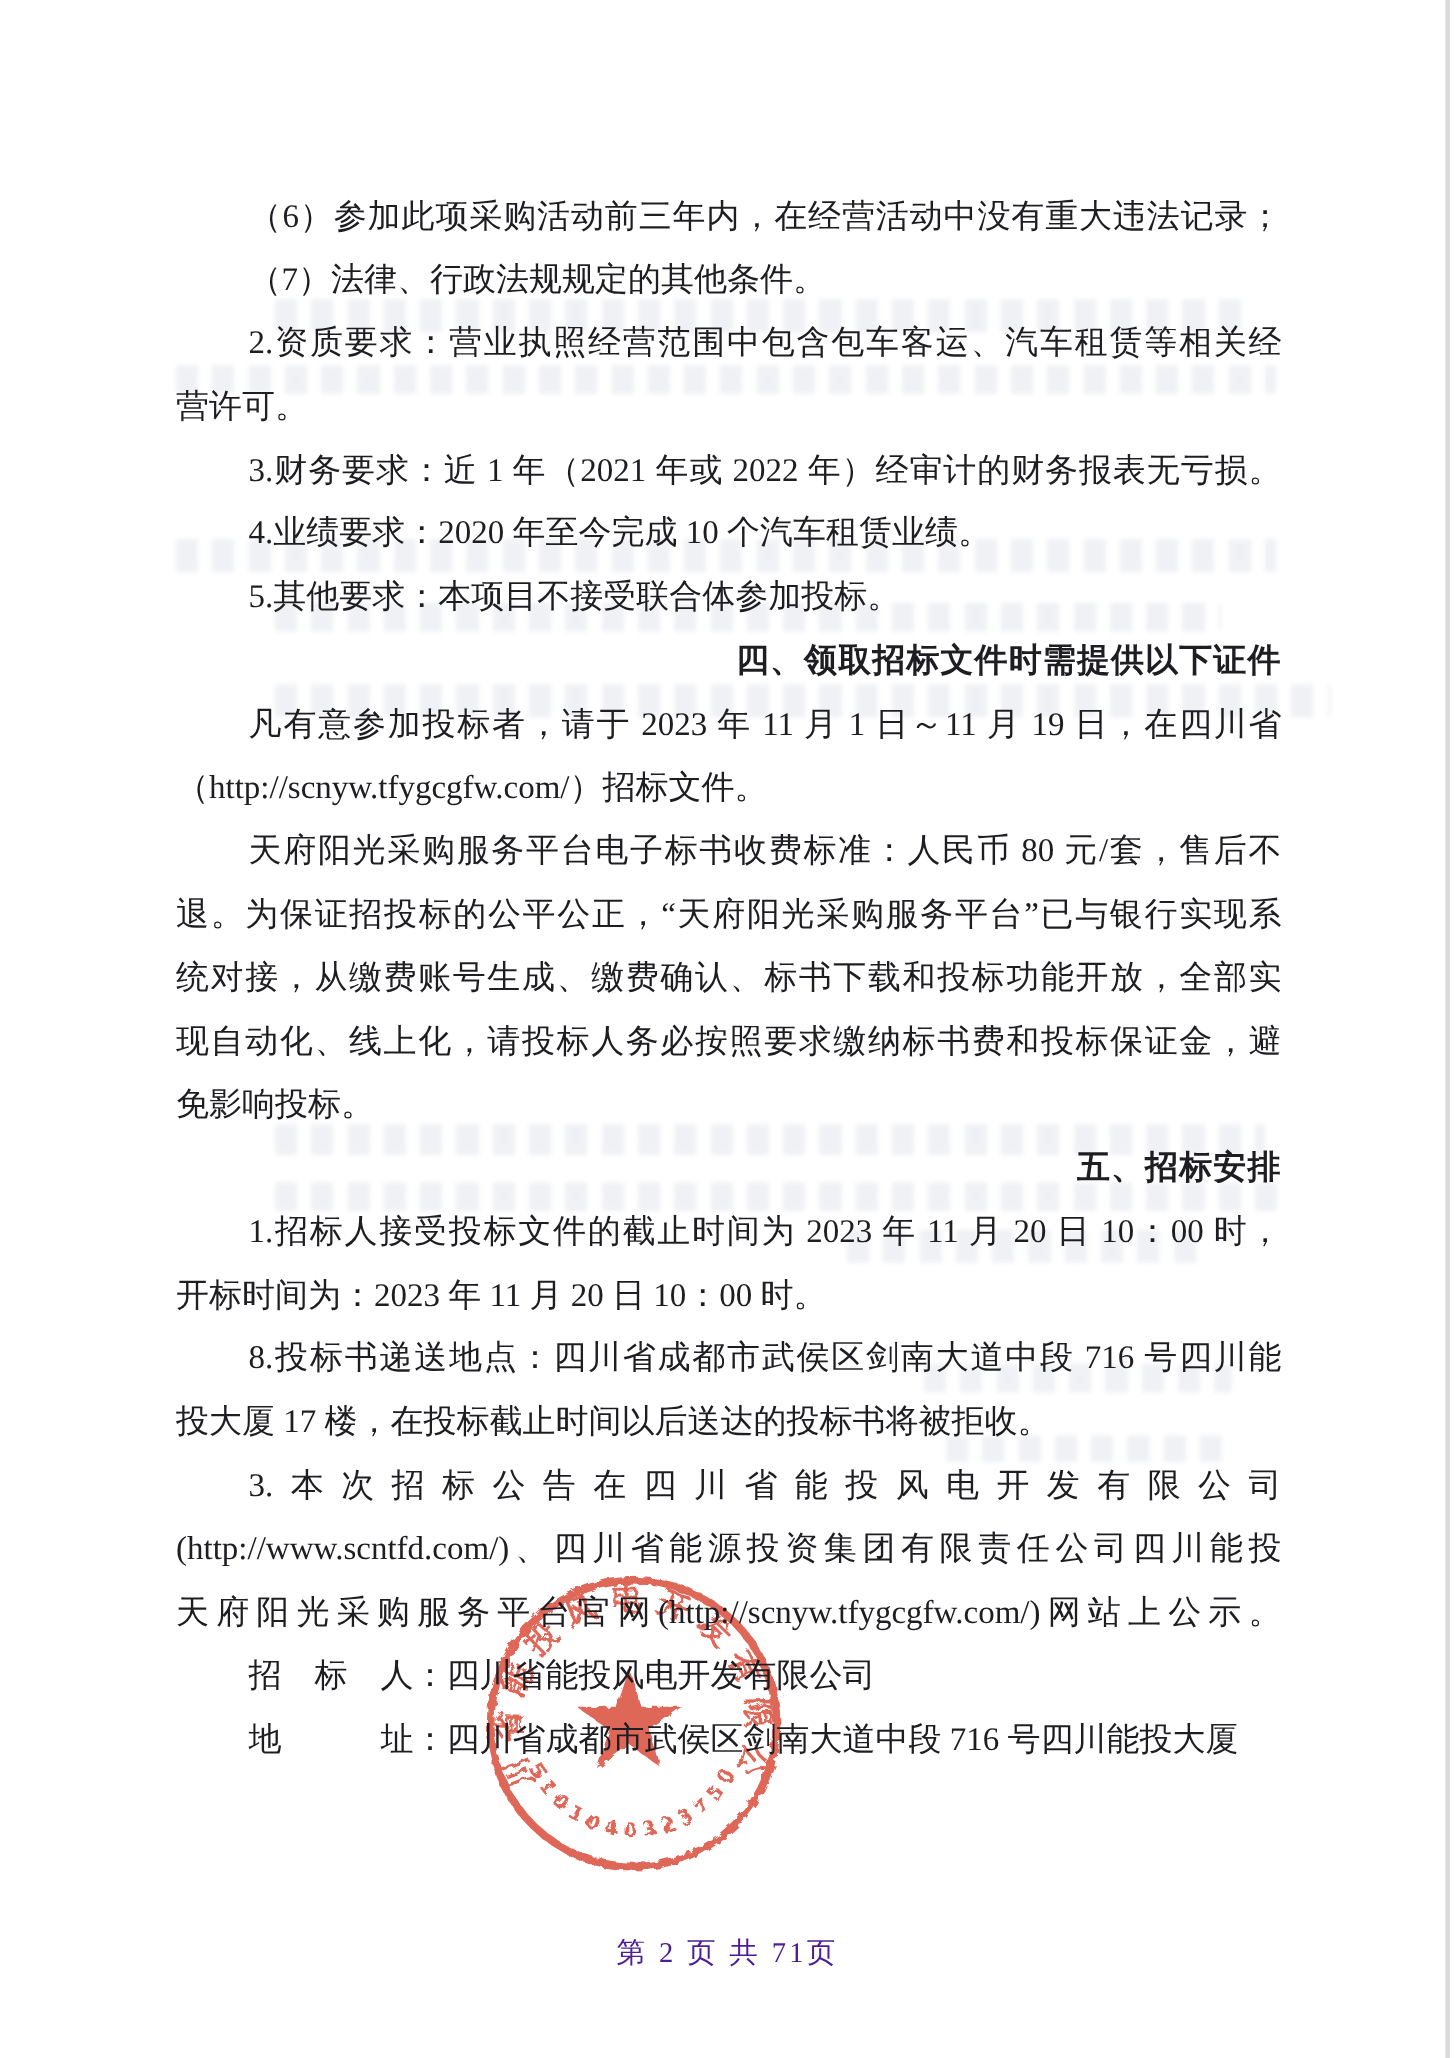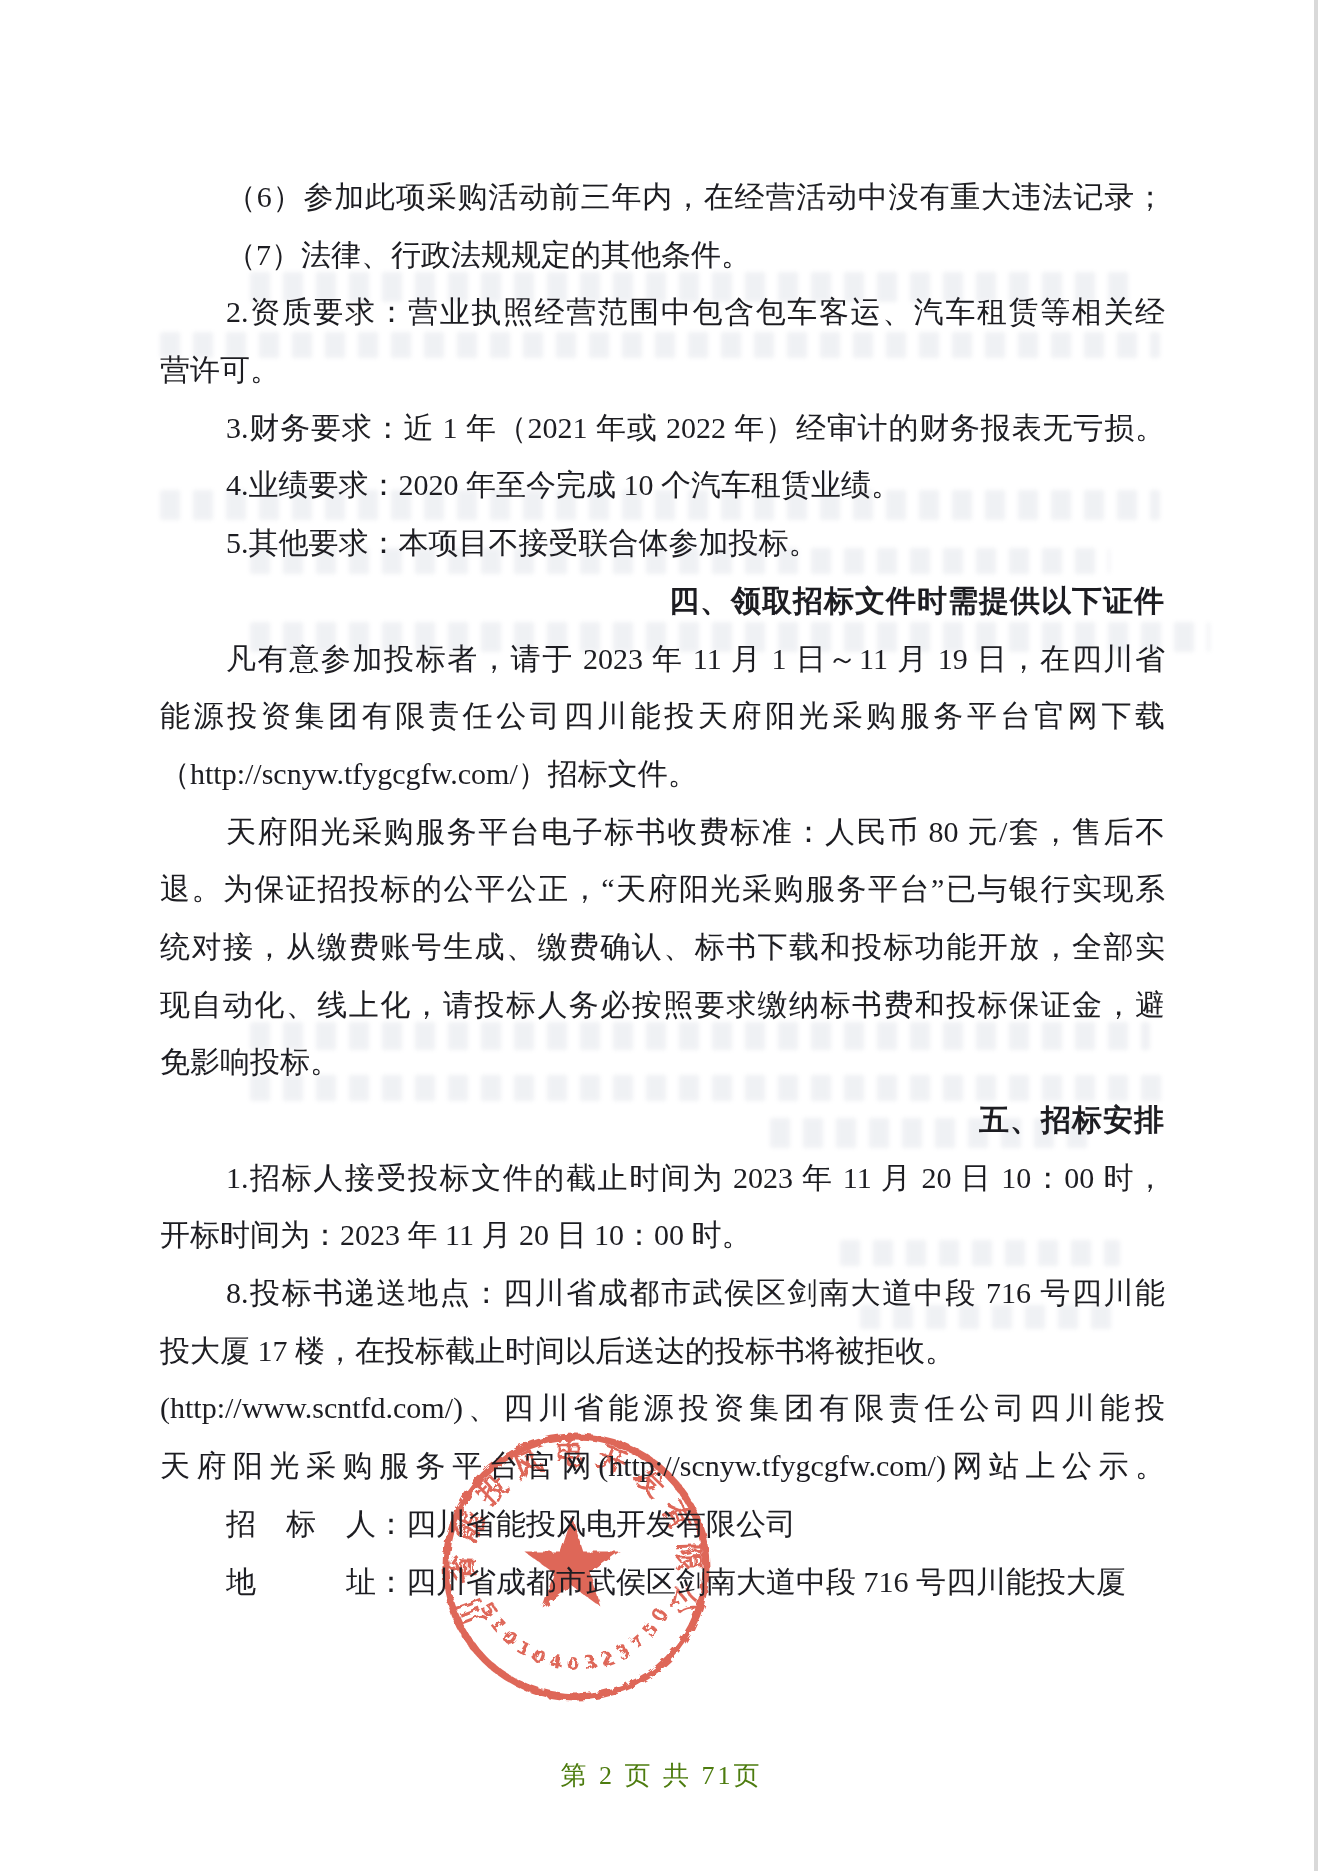--- a/index.html
+++ b/index.html
@@ -36,21 +36,21 @@
     letter-spacing:1px;
     text-align:right;
   }
   
   .footer{
     position:absolute;
     left:0;top:1758px;width:100%;
     text-align:center;
     font-size:26px;
     letter-spacing:3px;
-    color:#4d7c0f;
+    color:#4c1d95;
     z-index:3;
   }
   
   .seal{
     position:absolute;
     left:430px;top:1425px;
     width:292px;height:292px;
     z-index:2;
   }
   
@@ -114,32 +114,32 @@
   <div class="body-text">
       <div class="line ind jf">（6）参加此项采购活动前三年内，在经营活动中没有重大违法记录；</div>
       <div class="line ind">（7）法律、行政法规规定的其他条件。</div>
       <div class="line ind jf">2.资质要求：营业执照经营范围中包含包车客运、汽车租赁等相关经</div>
       <div class="line">营许可。</div>
       <div class="line ind jf">3.财务要求：近 1 年（2021 年或 2022 年）经审计的财务报表无亏损。</div>
       <div class="line ind">4.业绩要求：2020 年至今完成 10 个汽车租赁业绩。</div>
       <div class="line ind">5.其他要求：本项目不接受联合体参加投标。</div>
       <div class="line ind hd">四、领取招标文件时需提供以下证件</div>
       <div class="line ind jf">凡有意参加投标者，请于 2023 年 11 月 1 日～11 月 19 日，在四川省</div>
-      <div class="line jf">能源投资集团有限责任公司四川能投天府阳光采购服务平台官网下载</div>
       <div class="line">（http://scnyw.tfygcgfw.com/）招标文件。</div>
       <div class="line ind jf">天府阳光采购服务平台电子标书收费标准：人民币 80 元/套，售后不</div>
       <div class="line jf">退。为保证招投标的公平公正，“天府阳光采购服务平台”已与银行实现系</div>
       <div class="line jf">统对接，从缴费账号生成、缴费确认、标书下载和投标功能开放，全部实</div>
       <div class="line jf">现自动化、线上化，请投标人务必按照要求缴纳标书费和投标保证金，避</div>
       <div class="line">免影响投标。</div>
       <div class="line ind hd">五、招标安排</div>
       <div class="line ind jf">1.招标人接受投标文件的截止时间为 2023 年 11 月 20 日 10：00 时，</div>
       <div class="line">开标时间为：2023 年 11 月 20 日 10：00 时。</div>
       <div class="line ind jf">8.投标书递送地点：四川省成都市武侯区剑南大道中段 716 号四川能</div>
       <div class="line">投大厦 17 楼，在投标截止时间以后送达的投标书将被拒收。</div>
+      <div class="line ind jf">3.本次招标公告在四川省能投风电开发有限公司</div>
       <div class="line jf">(http://www.scntfd.com/)、四川省能源投资集团有限责任公司四川能投</div>
       <div class="line jf">天府阳光采购服务平台官网(http://scnyw.tfygcgfw.com/)网站上公示。</div>
       <div class="line ind">招　标　人：四川省能投风电开发有限公司</div>
       <div class="line ind">地　　　址：四川省成都市武侯区剑南大道中段 716 号四川能投大厦</div>
     </div>
 
   <div class="footer">第 2 页 共 71页</div>
 
 </div>
 

